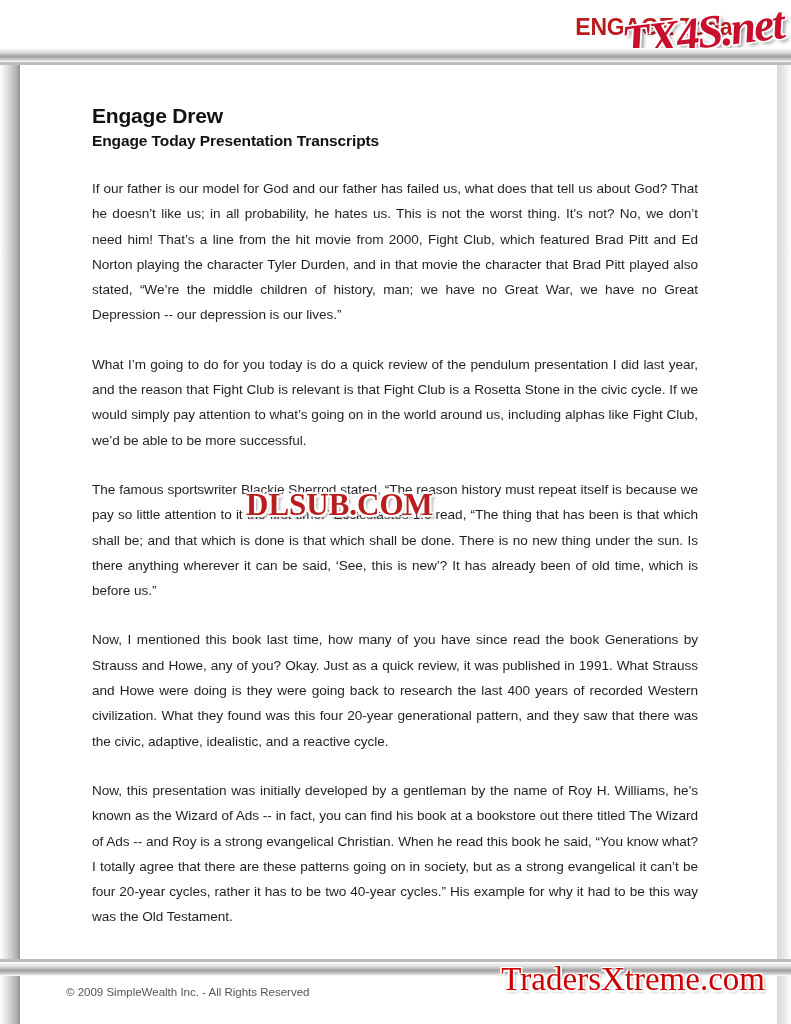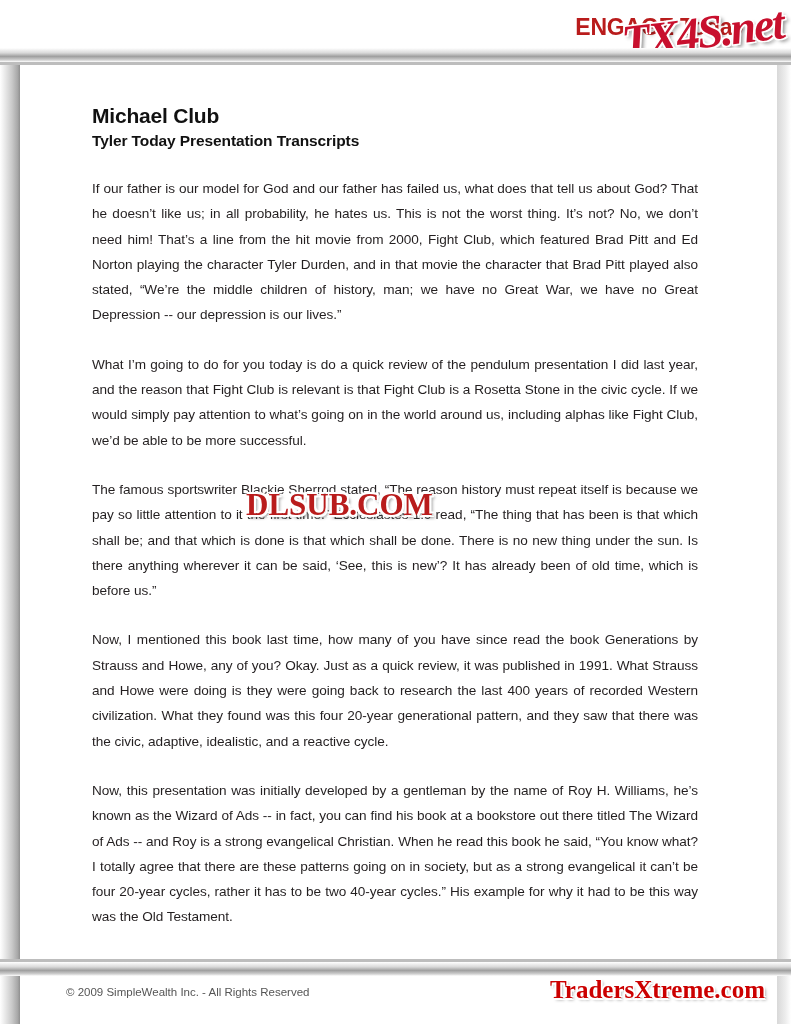--- a/index.html
+++ b/index.html
@@ -178,23 +178,23 @@
   .footer-text {
     position: absolute;
     left: 66px;
     top: 986px;
     font-size: 11.5px;
     color: #555555;
   }
   .wm-bottom {
     position: absolute;
     right: 26px;
-    bottom: 20px;
-    font-size: 25px;
-    font-weight: bold;
+    bottom: 26px;
+    font-size: 33px;
+    font-weight: normal;
     font-family: "Liberation Serif", serif;
     color: #cc0000;
     letter-spacing: 0px;
     text-shadow:
       -1.5px -1.5px 0 #ffffff,
       1.5px -1.5px 0 #ffffff,
       -1.5px 1.5px 0 #ffffff,
       1.5px 1.5px 0 #ffffff,
       0 0 4px #ffffff,
       2px 2px 3px rgba(0,0,0,0.45);
@@ -210,22 +210,22 @@
   <div class="right-bar"></div>
 
   <div class="header-band">
     <div class="brand">ENGAGE Today</div>
     <div class="wm-top">TX4S.net</div>
   </div>
   <div class="header-rule"></div>
   <div class="header-rule2"></div>
 
   <div class="content">
-    <h1 class="doc-title">Michael Club</h1>
-    <h2 class="doc-subtitle">Tyler Today Presentation Transcripts</h2>
+    <h1 class="doc-title">Engage Drew</h1>
+    <h2 class="doc-subtitle">Engage Today Presentation Transcripts</h2>
 
     <p class="para">If our father is our model for God and our father has failed us, what does that tell us about God? That he doesn’t like us; in all probability, he hates us. This is not the worst thing. It’s not? No, we don’t need him! That’s a line from the hit movie from 2000, Fight Club, which featured Brad Pitt and Ed Norton playing the character Tyler Durden, and in that movie the character that Brad Pitt played also stated, “We’re the middle children of history, man; we have no Great War, we have no Great Depression -- our depression is our lives.”</p>
     <p class="para">What I’m going to do for you today is do a quick review of the pendulum presentation I did last year, and the reason that Fight Club is relevant is that Fight Club is a Rosetta Stone in the civic cycle. If we would simply pay attention to what’s going on in the world around us, including alphas like Fight Club, we’d be able to be more successful.</p>
     <p class="para">The famous sportswriter Blackie Sherrod stated, “The reason history must repeat itself is because we pay so little attention to it the first time.” Ecclesiastes 1:9 read, “The thing that has been is that which shall be; and that which is done is that which shall be done. There is no new thing under the sun. Is there anything wherever it can be said, ‘See, this is new’? It has already been of old time, which is before us.”</p>
     <p class="para">Now, I mentioned this book last time, how many of you have since read the book Generations by Strauss and Howe, any of you? Okay. Just as a quick review, it was published in 1991. What Strauss and Howe were doing is they were going back to research the last 400 years of recorded Western civilization. What they found was this four 20-year generational pattern, and they saw that there was the civic, adaptive, idealistic, and a reactive cycle.</p>
     <p class="para">Now, this presentation was initially developed by a gentleman by the name of Roy H. Williams, he’s known as the Wizard of Ads -- in fact, you can find his book at a bookstore out there titled The Wizard of Ads -- and Roy is a strong evangelical Christian. When he read this book he said, “You know what? I totally agree that there are these patterns going on in society, but as a strong evangelical it can’t be four 20-year cycles, rather it has to be two 40-year cycles.” His example for why it had to be this way was the Old Testament.</p>
     <p class="para">For example, in the Old Testament Moses was 40 years old when he was kicked out of Egypt.</p>
   </div>
 
   <div class="wm-center">DLSUB.COM</div>

